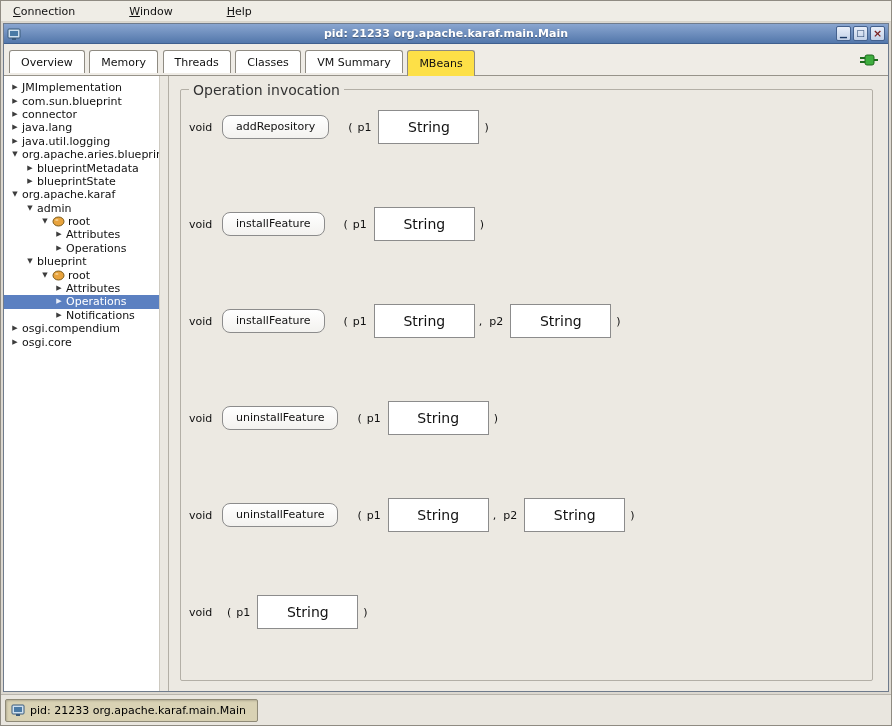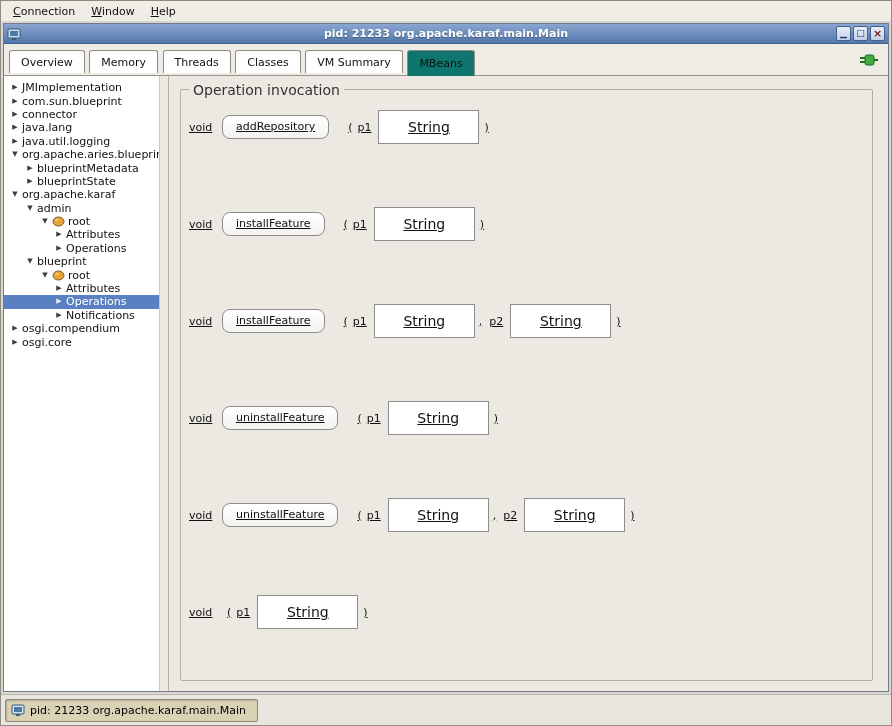--- a/index.html
+++ b/index.html
@@ -1,39 +1,39 @@
 <!DOCTYPE html>
 <html><head>
 <meta charset="utf-8">
 <style>
   * { margin:0; padding:0; box-sizing:border-box; }
   html,body { width:892px; height:726px; }
   body { font-family:"DejaVu Sans","Liberation Sans",sans-serif; font-size:11px; color:#111; }
   .app { position:relative; width:892px; height:726px; background:#ECE9E2; overflow:hidden; border:1px solid #8f8b82; }
 
   
-  .menubar { height:21px; display:flex; align-items:center; padding-left:4px; background:#EFEDE6; border-bottom:1px solid #d8d4ca; }
+  .menubar { height:21px; display:flex; align-items:center; padding-left:4px; background:#EFEDE6; border-bottom:1px solid #d8d4ca;gap:38px; }
   .menu-item { display:inline-block; padding:2px 8px; cursor:default; }
   .menu-item::first-letter { text-decoration:underline; }
 
   
   .desktop { position:absolute; top:21px; left:0; right:0; bottom:31px; background:#DCD8D0; }
   .frame { position:absolute; top:1px; left:2px; right:2px; bottom:2px; border:1px solid #6f7b8c; background:#EFECE6; display:flex; flex-direction:column; }
 
   .titlebar { position:relative; height:20px; background:linear-gradient(#8aa6d0,#5377ab); border-bottom:1px solid #3f5f8e; display:flex; align-items:center; padding:0 3px; flex:0 0 auto; }
   .titlebar .ficon { width:16px; height:16px; display:flex; align-items:center; }
   .frame-title { position:absolute; left:50%; transform:translateX(-50%); color:#fff; font-weight:bold; font-size:11px; text-shadow:0 1px 1px rgba(0,0,0,.35); white-space:nowrap; }
   .tb-btns { margin-left:auto; display:flex; gap:2px; }
   .tb-btn { width:15px; height:15px; display:flex; align-items:center; justify-content:center; background:linear-gradient(#e9effa,#c2d1e8); border:1px solid #44618e; border-radius:2px; font-size:9px; line-height:9px; color:#1d3a66; cursor:default; }
   .tb-btn.close { color:#7a1f1f; font-weight:bold; font-size:11px; }
 
   
   .tabstrip { position:relative; padding:5px 0 0 5px; height:31px; flex:0 0 auto; }
   .tab { display:inline-block; padding:5px 11px 4px; margin-right:1px; border:1px solid #8f8b82; border-bottom:none; border-radius:3px 3px 0 0; background:#ffffff; position:relative; cursor:default; }
-  .tab.active { background:#0f766e; padding-top:6px; padding-bottom:6px; top:1px; z-index:2; }
+  .tab.active { background:#fde047; padding-top:6px; padding-bottom:6px; top:1px; z-index:2; }
   .plug { position:absolute; right:9px; top:9px; }
 
   
   .content { flex:1; display:flex; border-top:1px solid #97938a; overflow:hidden; }
   .tree-panel { position:relative; width:165px; background:#ffffff; border-right:1px solid #b3afa6; padding-top:5px; overflow:hidden; flex:0 0 auto; }
   .tree-scrollbar { position:absolute; top:0; right:0; bottom:0; width:9px; background:#EBE8E1; border-left:1px solid #cdc9c0; }
 
   .ti { height:13.4px; line-height:13px; display:flex; align-items:center; white-space:nowrap; cursor:default; }
   .exp { width:10px; text-align:center; font-size:7px; color:#3c3c3c; margin-right:2px; flex:0 0 auto; }
   .tlabel { font-size:11px; }
@@ -42,21 +42,21 @@
   .ti.selected { background:#5b80c1; }
   .ti.selected .tlabel { color:#fff; }
   .ti.selected .exp { color:#e8eef8; }
 
   .main-panel { flex:1; position:relative; background:#ECE9E2; }
 
   
   .groupbox { position:absolute; left:11px; right:15px; top:13px; height:592px; border:1px solid #b3afa6; border-radius:2px; }
   .groupbox-title { position:absolute; top:-8px; left:8px; background:#ECE9E2; padding:0 4px; color:#333; font-size:14px; }
   .op-rows { padding:24px 0 0 8px; }
-  .op-row { display:flex; align-items:center; height:26px; margin-bottom:71px;text-decoration:underline; }
+  .op-row { display:flex; align-items:center; height:26px; margin-bottom:71px; }
   .ret { width:30px; margin-right:3px; }
   .op-btn { margin-right:14px; padding:4px 13px 5px; font-size:11px; font-family:inherit; background:linear-gradient(#ffffff,#f3f2ef); border:1px solid #8c8c8c; border-radius:8px; color:#111; cursor:default; }
   .paren { margin:0 5px; }
   .pname { margin-right:7px; }
   .pfield { width:101px; height:34px; border:1px solid #8c8c8c; background:#fff; text-align:center; font-size:14px; font-family:inherit; color:#111; }
   .comma { margin:0 7px 0 4px; }
 
   
   .taskbar { position:absolute; left:0; right:0; bottom:0; height:31px; background:#E9E6DF; border-top:1px solid #b9b5ac; display:flex; align-items:center; padding-left:4px; }
   .task-btn { display:flex; align-items:center; gap:5px; height:23px; padding:0 11px 0 5px; background:#D9D2B4; border:1px solid #8f8a77; border-radius:2px; box-shadow:inset 1px 1px 2px rgba(0,0,0,.18); font-size:11px; font-family:inherit; cursor:default; }

